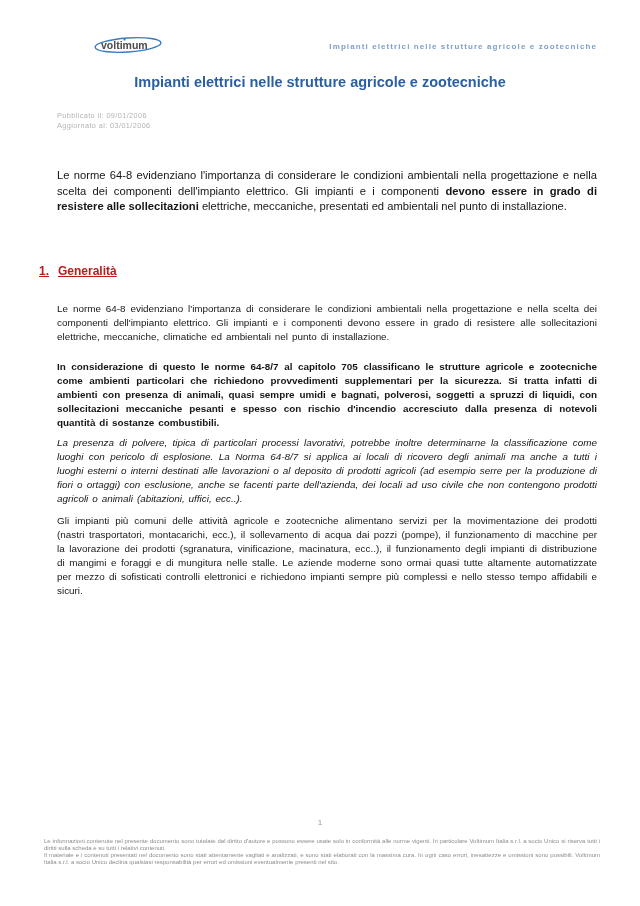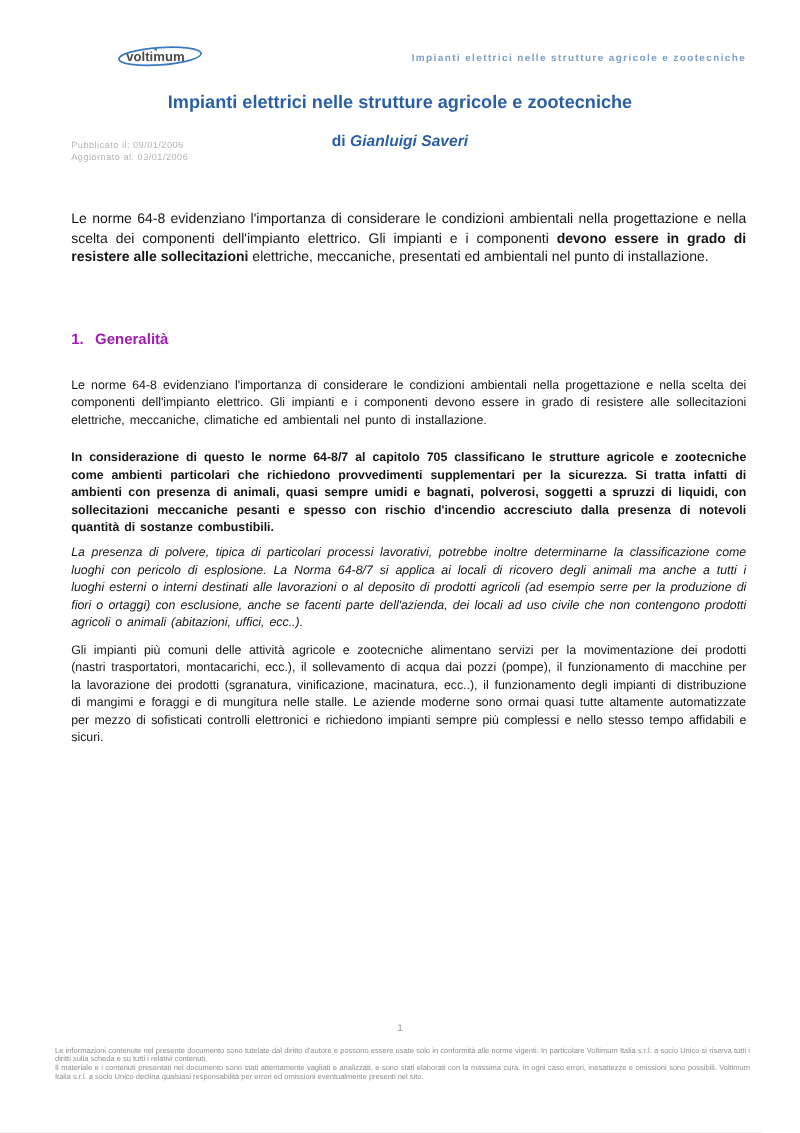--- a/index.html
+++ b/index.html
@@ -75,24 +75,25 @@
     font-size: 11.2px;
     line-height: 15.6px;
     text-align: justify;
     color: #161616;
   }
 
   
   .section-heading {
     position: absolute;
     top: 264px;
-    left: 57px;
+    left: 39px;
     font-size: 12px;
     font-weight: bold;
-    color: #a21caf;
+    color: #b91c1c;
+    text-decoration: underline;
   }
   .section-heading .h-num { margin-right: 9px; }
 
   .body-par {
     position: absolute;
     left: 57px;
     width: 540px;
     font-size: 9.9px;
     line-height: 14px;
     text-align: justify;
@@ -133,21 +134,20 @@
   <div class="logo">
     <svg width="72" height="22" viewBox="0 0 72 22">
       <ellipse cx="35" cy="10" rx="33" ry="7" fill="none" stroke="#3a7bc0" stroke-width="1.4" transform="rotate(-4 35 10)"></ellipse>
       <text x="8" y="13.5" font-size="10.5" font-weight="bold" fill="#4a4a4a">voltimum</text>
       <rect x="30.5" y="3.5" width="2" height="2" fill="#3a7bc0"></rect>
     </svg>
   </div>
   <div class="running-title">Impianti elettrici nelle strutture agricole e zootecniche</div>
 
   <h1 class="article-title">Impianti elettrici nelle strutture agricole e zootecniche</h1>
-  <div class="byline"><span>di </span><span class="author">Gianluigi Saveri</span></div>
   <div class="pub-block">
     <div>Pubblicato il: 09/01/2006</div>
     <div>Aggiornato al: 03/01/2006</div>
   </div>
 
   <p class="intro"><span>Le norme 64-8 evidenziano l'importanza di considerare le condizioni ambientali nella progettazione e nella scelta dei componenti dell'impianto elettrico. Gli impianti e i componenti </span><strong>devono essere in grado di resistere alle sollecitazioni</strong><span> elettriche, meccaniche, presentati ed ambientali nel punto di installazione.</span></p>
 
   <h2 class="section-heading"><span class="h-num">1.</span><span>Generalità</span></h2>
 
   <p class="body-par p1">Le norme 64-8 evidenziano l'importanza di considerare le condizioni ambientali nella progettazione e nella scelta dei componenti dell'impianto elettrico. Gli impianti e i componenti devono essere in grado di resistere alle sollecitazioni elettriche, meccaniche, climatiche ed ambientali nel punto di installazione.</p>

